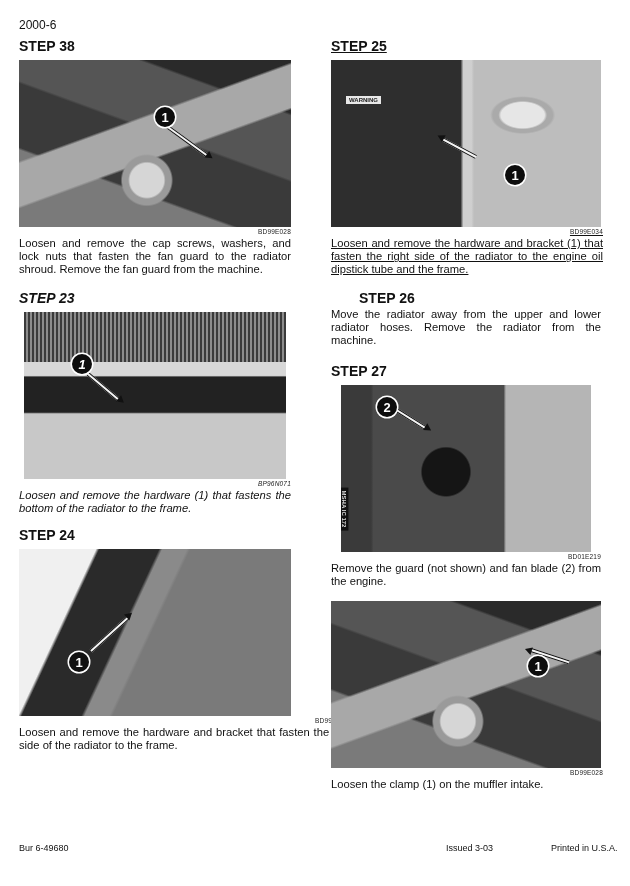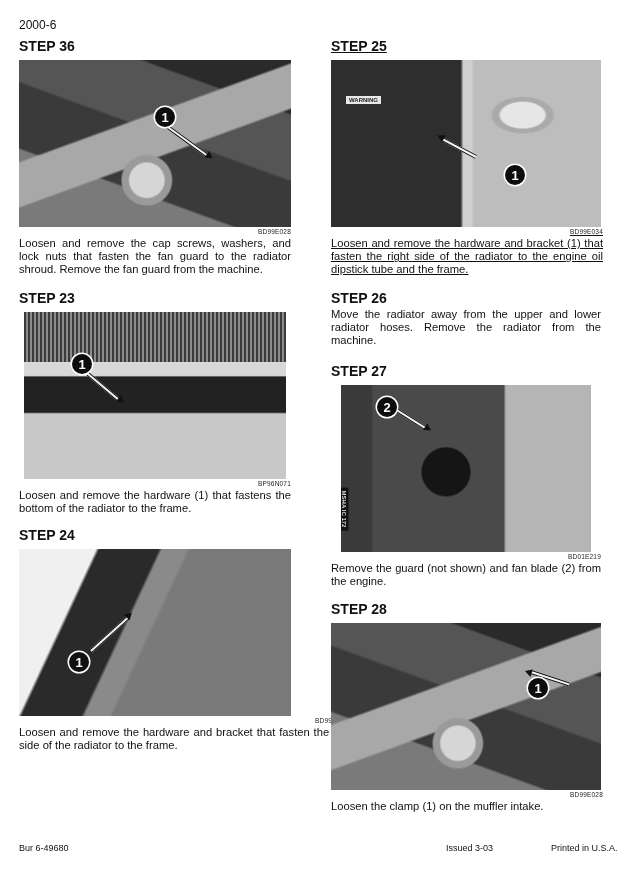--- a/index.html
+++ b/index.html
@@ -54,30 +54,30 @@
     linear-gradient(160deg, transparent 0 38%, #a8a8a8 39% 55%, transparent 56%),
     linear-gradient(200deg, #2a2a2a 0 20%, #555 21% 45%, #3a3a3a 46% 70%, #7a7a7a 71%); }
   .label-strip { position:absolute; background:#e8e8e8; color:#222; font-size:6px; font-weight:bold; padding:1px 3px; }
 </style>
 </head>
 <body>
 
 <div class="page-number">2000-6</div>
 
 <div class="step" style="left:19px; top:38px; width:272px;">
-  <div class="step-title">STEP 36</div>
+  <div class="step-title">STEP 38</div>
   <div class="photo ph22" style="width:272px; height:167px;">
     <div class="arrow" style="left:146px; top:63px; width:52px; transform:rotate(36deg);"></div>
     <div class="callout" style="left:136px; top:47px;">1</div>
   </div>
   <div class="photo-code">BD99E028</div>
   <p class="step-text">Loosen and remove the cap screws, washers, and lock nuts that fasten the fan guard to the radiator shroud. Remove the fan guard from the machine.</p>
 </div>
 
-<div class="step" style="left:19px; top:290px; width:272px;">
+<div class="step" style="left:19px; top:290px; width:272px;font-style:italic;">
   <div class="step-title">STEP 23</div>
   <div class="photo ph23" style="width:262px; height:167px; margin-left:5px;">
     <div class="arrow" style="left:64px; top:60px; width:40px; transform:rotate(40deg);"></div>
     <div class="callout" style="left:48px; top:42px;">1</div>
   </div>
   <div class="photo-code">BP96N071</div>
   <p class="step-text">Loosen and remove the hardware (1) that fastens the bottom of the radiator to the frame.</p>
 </div>
 
 <div class="step" style="left:19px; top:527px; width:329px;">
@@ -95,37 +95,36 @@
   <div class="photo ph25" style="width:270px; height:167px;">
     <div class="label-strip" style="left:15px; top:36px;">WARNING</div>
     <div class="arrow" style="left:145px; top:95px; width:38px; transform:rotate(28deg) scaleX(-1);"></div>
     <div class="callout" style="left:174px; top:105px;">1</div>
   </div>
   <div class="photo-code">BD99E034</div>
   <p class="step-text">Loosen and remove the hardware and bracket (1) that fasten the right side of the radiator to the engine oil dipstick tube and the frame.</p>
 </div>
 
 <div class="step" style="left:331px; top:290px; width:270px;">
-  <div class="step-title" style="margin-bottom:2px;">STEP 26</div>
+  <div class="step-title" style="margin-bottom:2px;margin-left:28px;">STEP 26</div>
   <p class="step-text">Move the radiator away from the upper and lower radiator hoses. Remove the radiator from the machine.</p>
 </div>
 
 <div class="step" style="left:331px; top:363px; width:270px;">
   <div class="step-title">STEP 27</div>
   <div class="photo ph27" style="width:250px; height:167px; margin-left:10px;">
     <div class="label-strip" style="left:-18px; top:120px; transform:rotate(90deg); background:#111; color:#ddd;">MSHA IC 172</div>
     <div class="arrow" style="left:54px; top:22px; width:36px; transform:rotate(32deg);"></div>
     <div class="callout" style="left:36px; top:12px;">2</div>
   </div>
   <div class="photo-code">BD01E219</div>
   <p class="step-text">Remove the guard (not shown) and fan blade (2) from the engine.</p>
 </div>
 
 <div class="step" style="left:331px; top:601px; width:272px;">
-  <div class="step-title">STEP 28</div>
   <div class="photo ph28" style="width:270px; height:167px;">
     <div class="arrow" style="left:160px; top:47px; width:40px; transform:rotate(-162deg); transform-origin:100% 50%;"></div>
     <div class="callout" style="left:197px; top:55px;">1</div>
   </div>
   <div class="photo-code">BD99E028</div>
   <p class="step-text">Loosen the clamp (1) on the muffler intake.</p>
 </div>
 
 <div class="footer" style="left:19px;">Bur 6-49680</div>
 <div class="footer" style="left:446px;">Issued 3-03</div>

